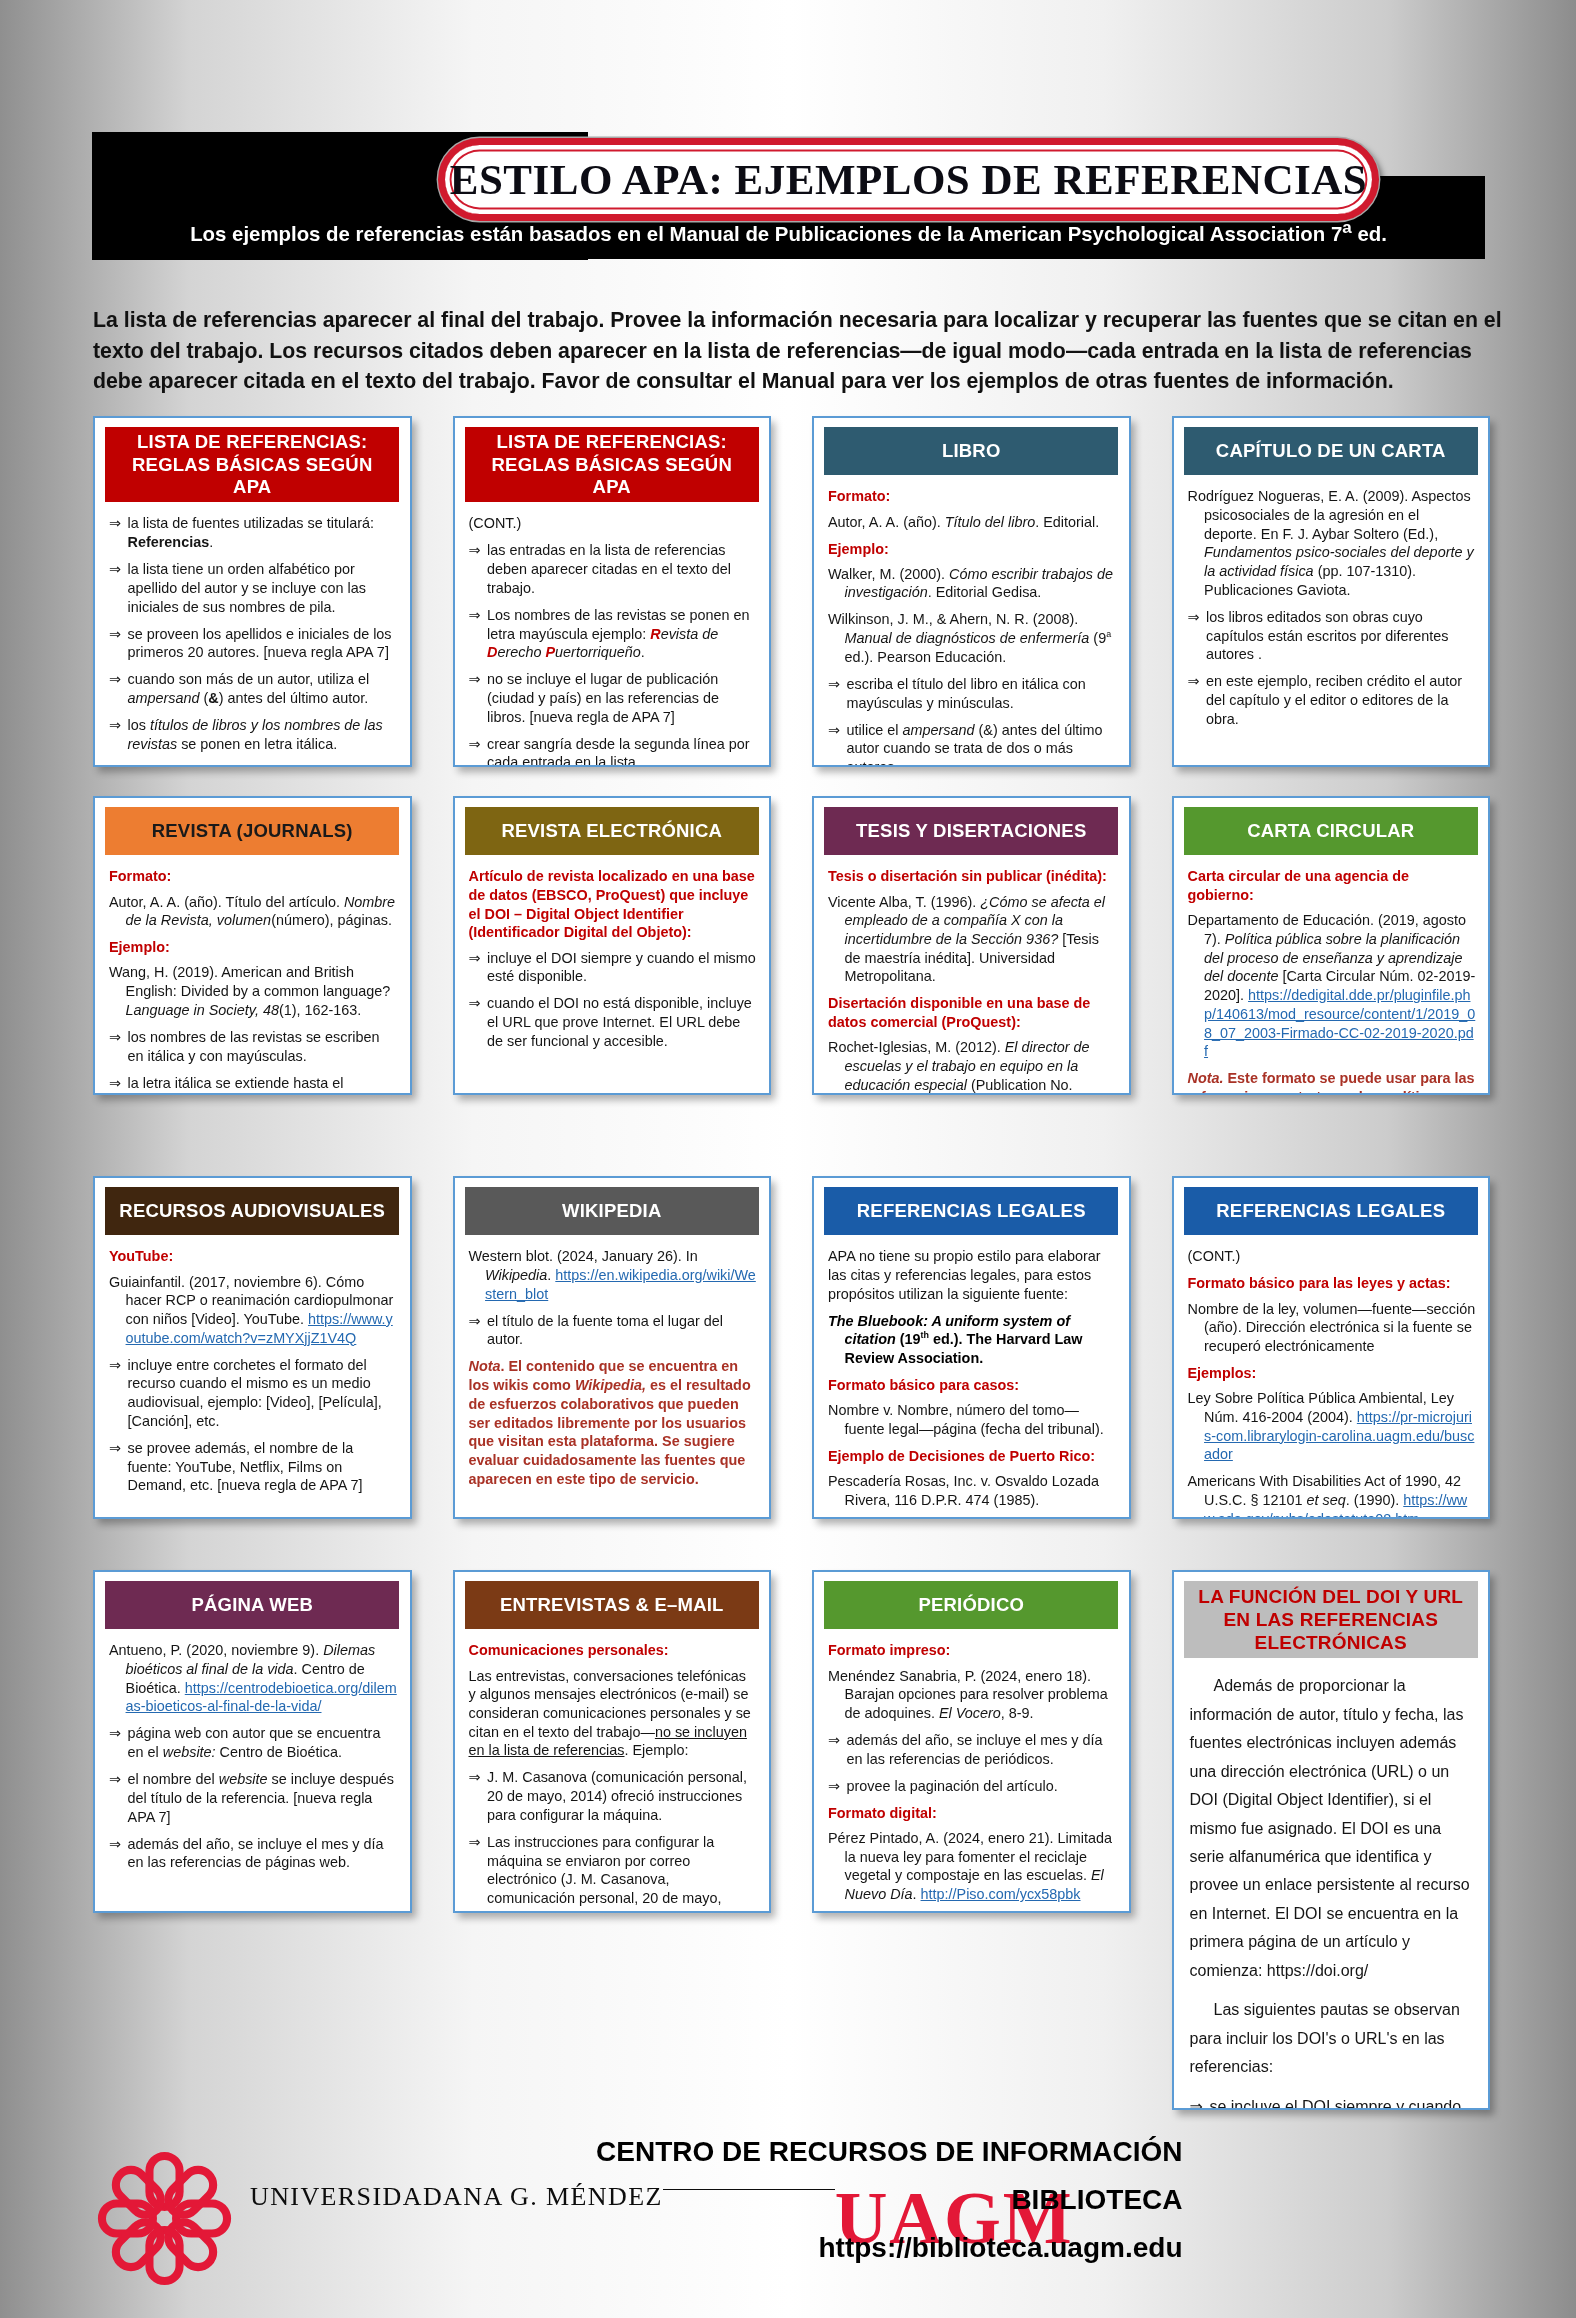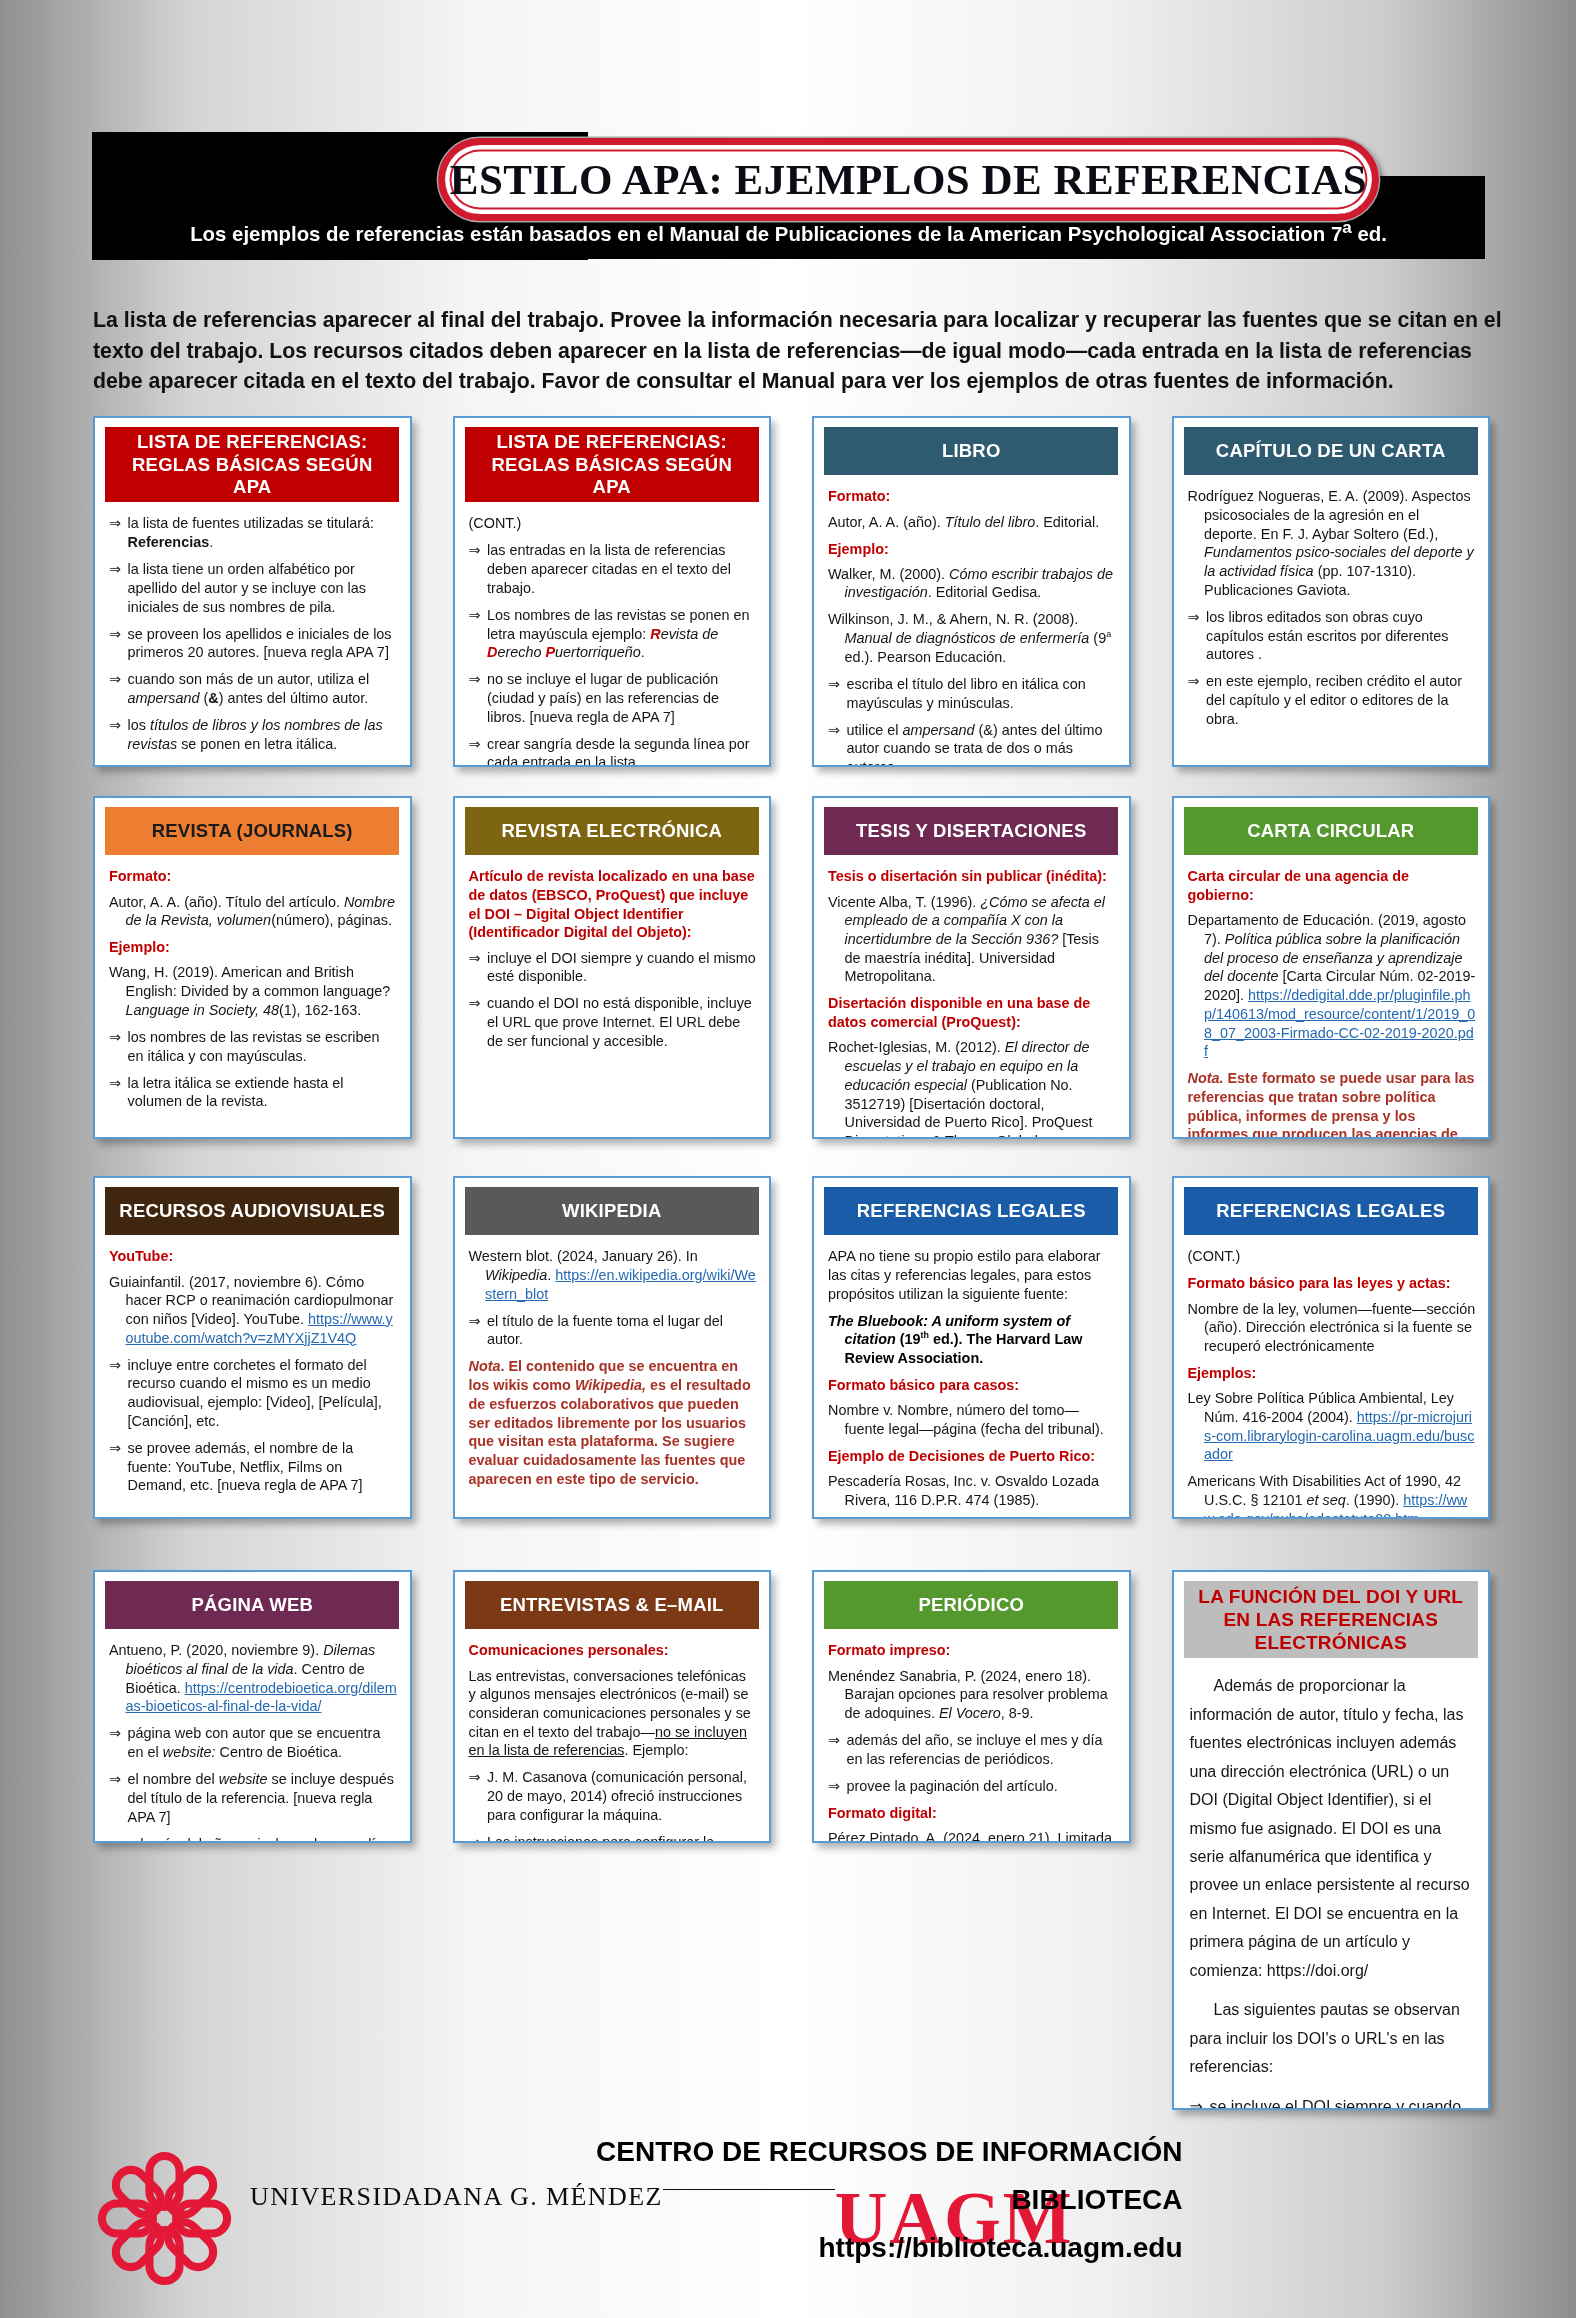--- a/index.html
+++ b/index.html
@@ -17,23 +17,23 @@
   .title-box h1{margin:0;font-family:"Liberation Serif",serif;font-size:43px;font-weight:700;
     color:#0c0c14;letter-spacing:0.5px;white-space:nowrap}
   .intro{position:absolute;left:93px;top:284px;width:1410px;font-size:21.3px;font-weight:700;
     color:#111;line-height:1.42}
   .grid{position:absolute;left:93px;top:416px;width:1397px;display:grid;
     grid-template-columns:repeat(4,1fr);column-gap:41px;grid-template-rows:380px 380px 394px 561px;
     align-items:start}
   .box{background:#fff;border:2.8px solid #5B9BD5;box-sizing:border-box;overflow:hidden;
     box-shadow:4.6px 5.6px 7.4px rgba(0,0,0,.3)}
   .box:nth-child(-n+4){height:351px}
-  .box:nth-child(n+5):nth-child(-n+8){height:343px}
+  .box:nth-child(n+5):nth-child(-n+8){height:299px}
   .box:nth-child(n+9):nth-child(-n+12){height:343px}
-  .box:nth-child(n+13):nth-child(-n+15){height:273px}
+  .box:nth-child(n+13):nth-child(-n+15){height:343px}
   .box:nth-child(16){height:540px}
   .box-header{margin:9.3px 10.2px 0;min-height:48px;display:flex;align-items:center;justify-content:center;
     text-align:center;font-weight:700;font-size:18.5px;letter-spacing:0.2px;line-height:1.22;
     padding:3.7px 6.5px;box-sizing:border-box}
   .box:nth-child(16) .box-header{font-size:19px;min-height:70px}
   .box-body{padding:12px 12px 3.7px 14px;font-size:14.4px;line-height:1.3;color:#151515}
   .p{margin:0 0 8.3px}
   .p-label{color:#C00000;font-weight:700;margin-bottom:6.5px}
   .p-ref{padding-left:1.15em;text-indent:-1.15em}
   .p-note{color:#A93226;font-weight:700}

